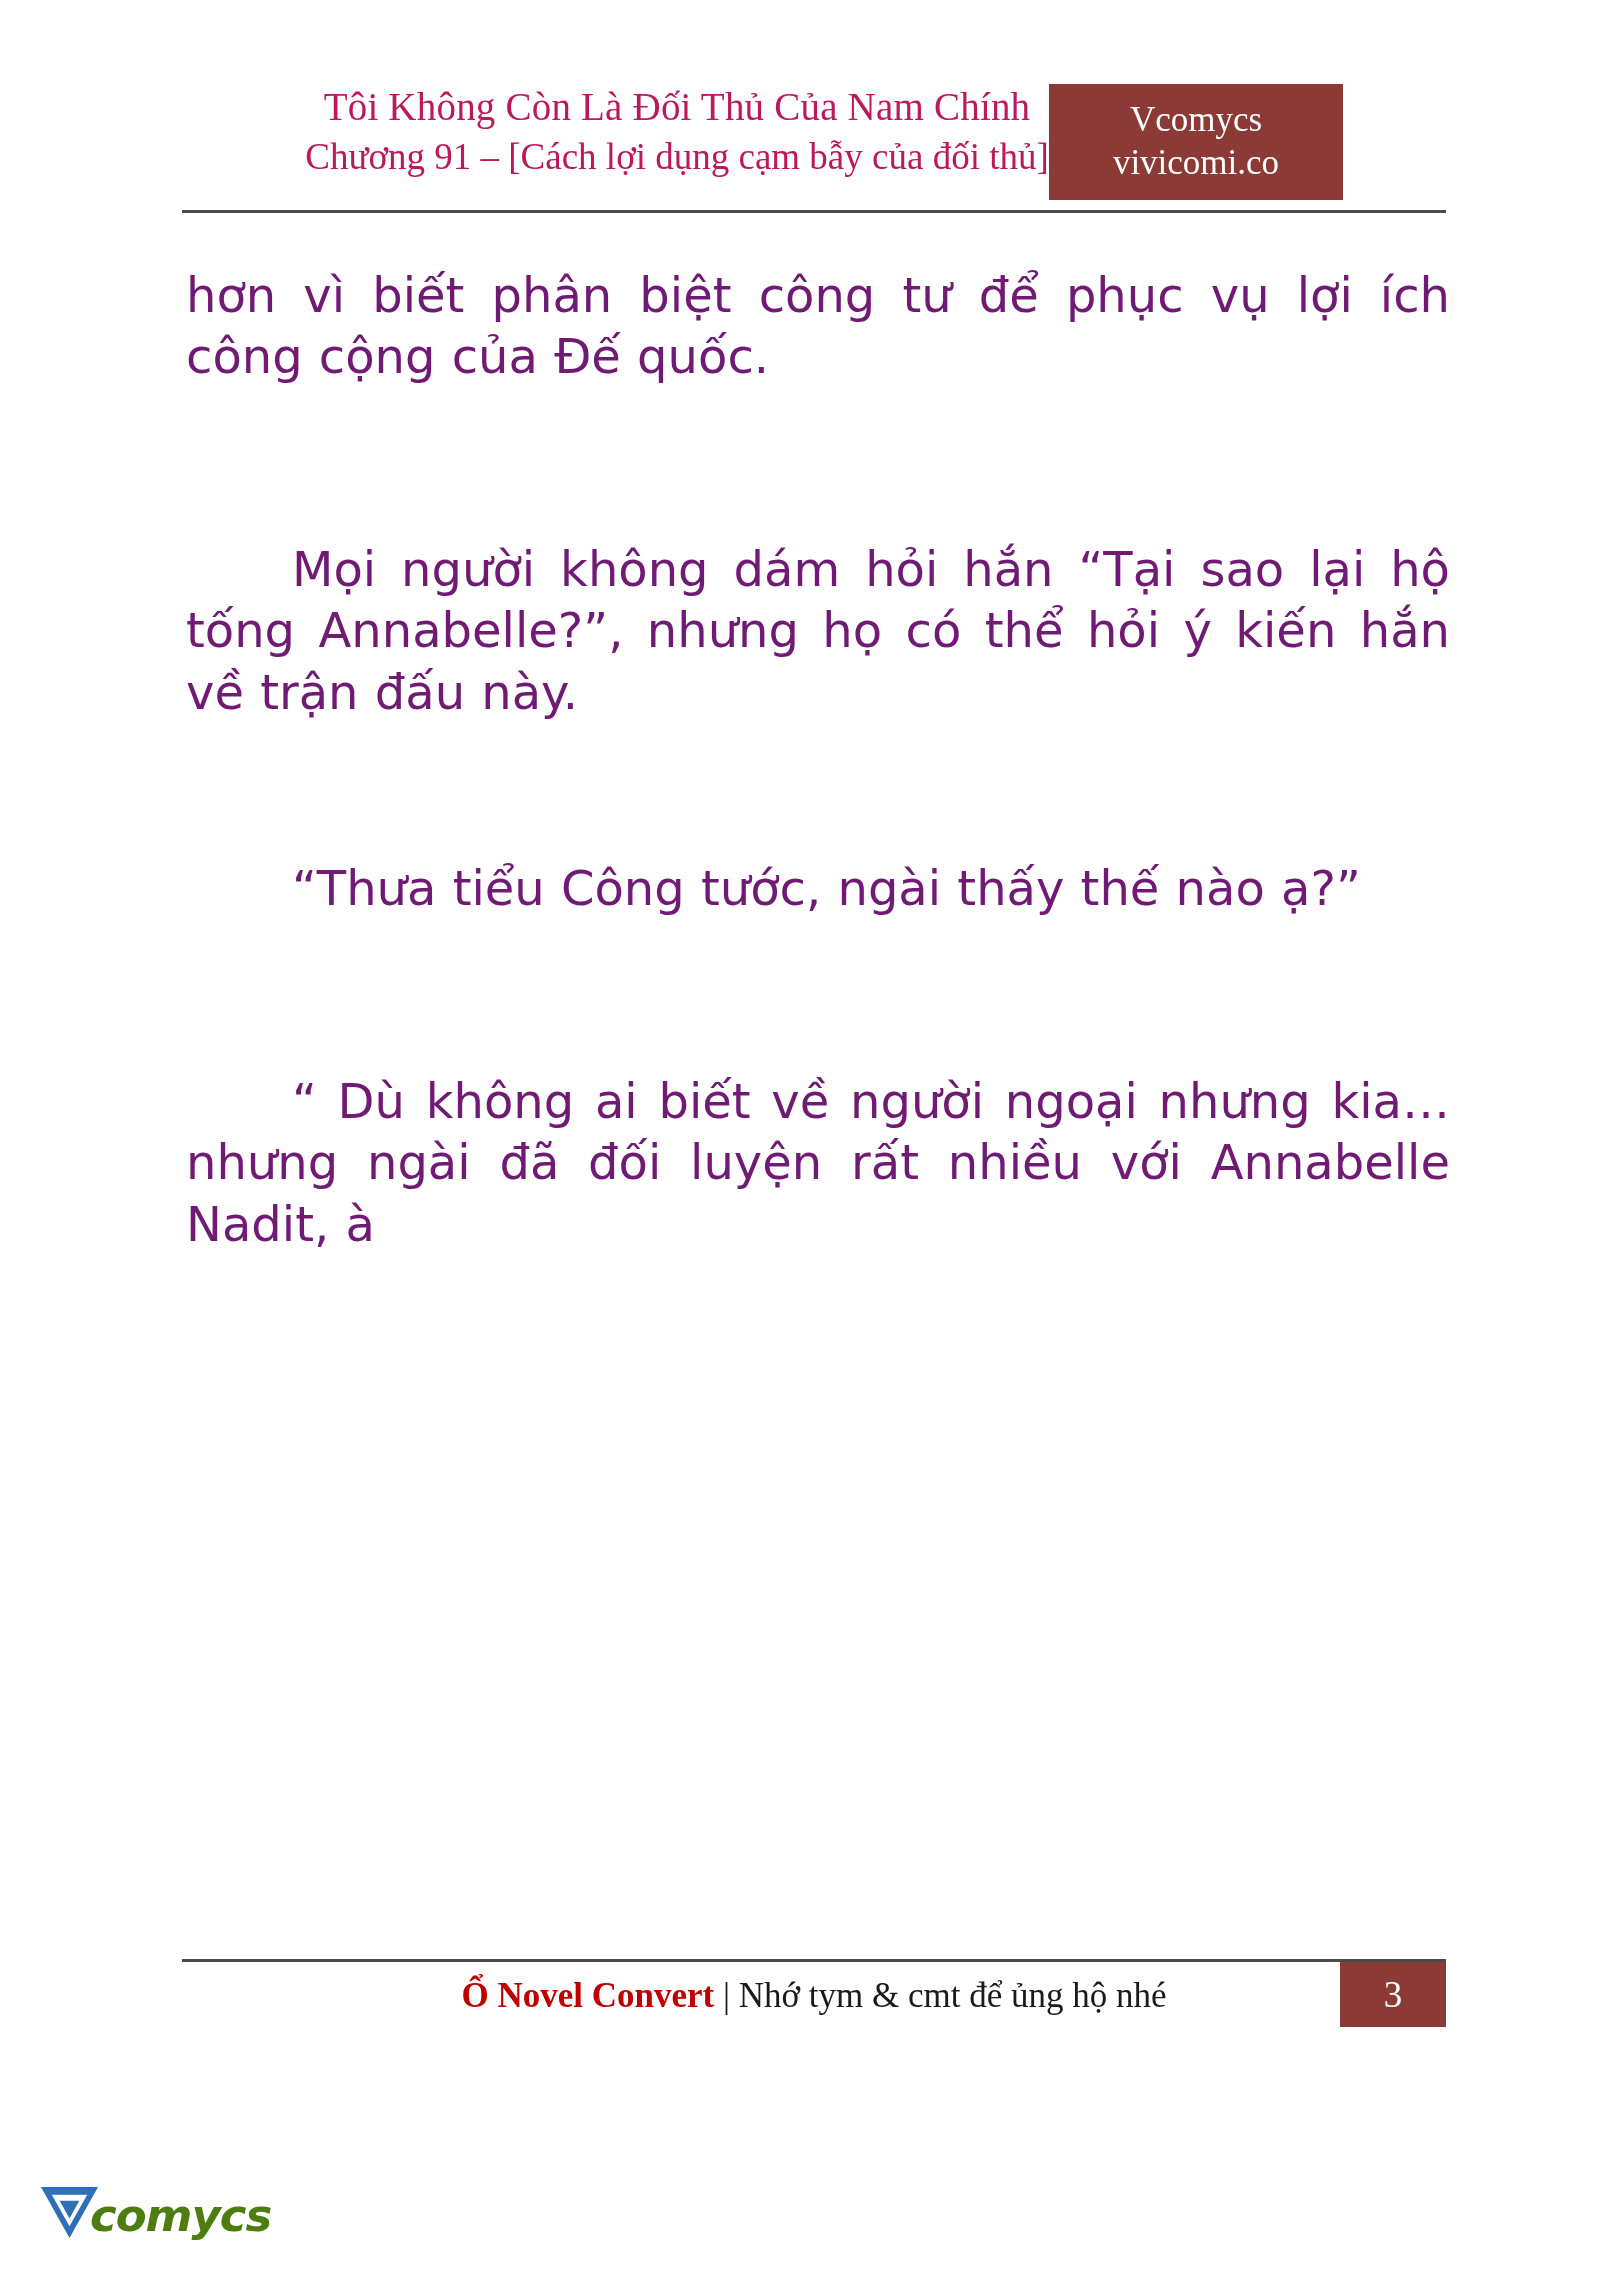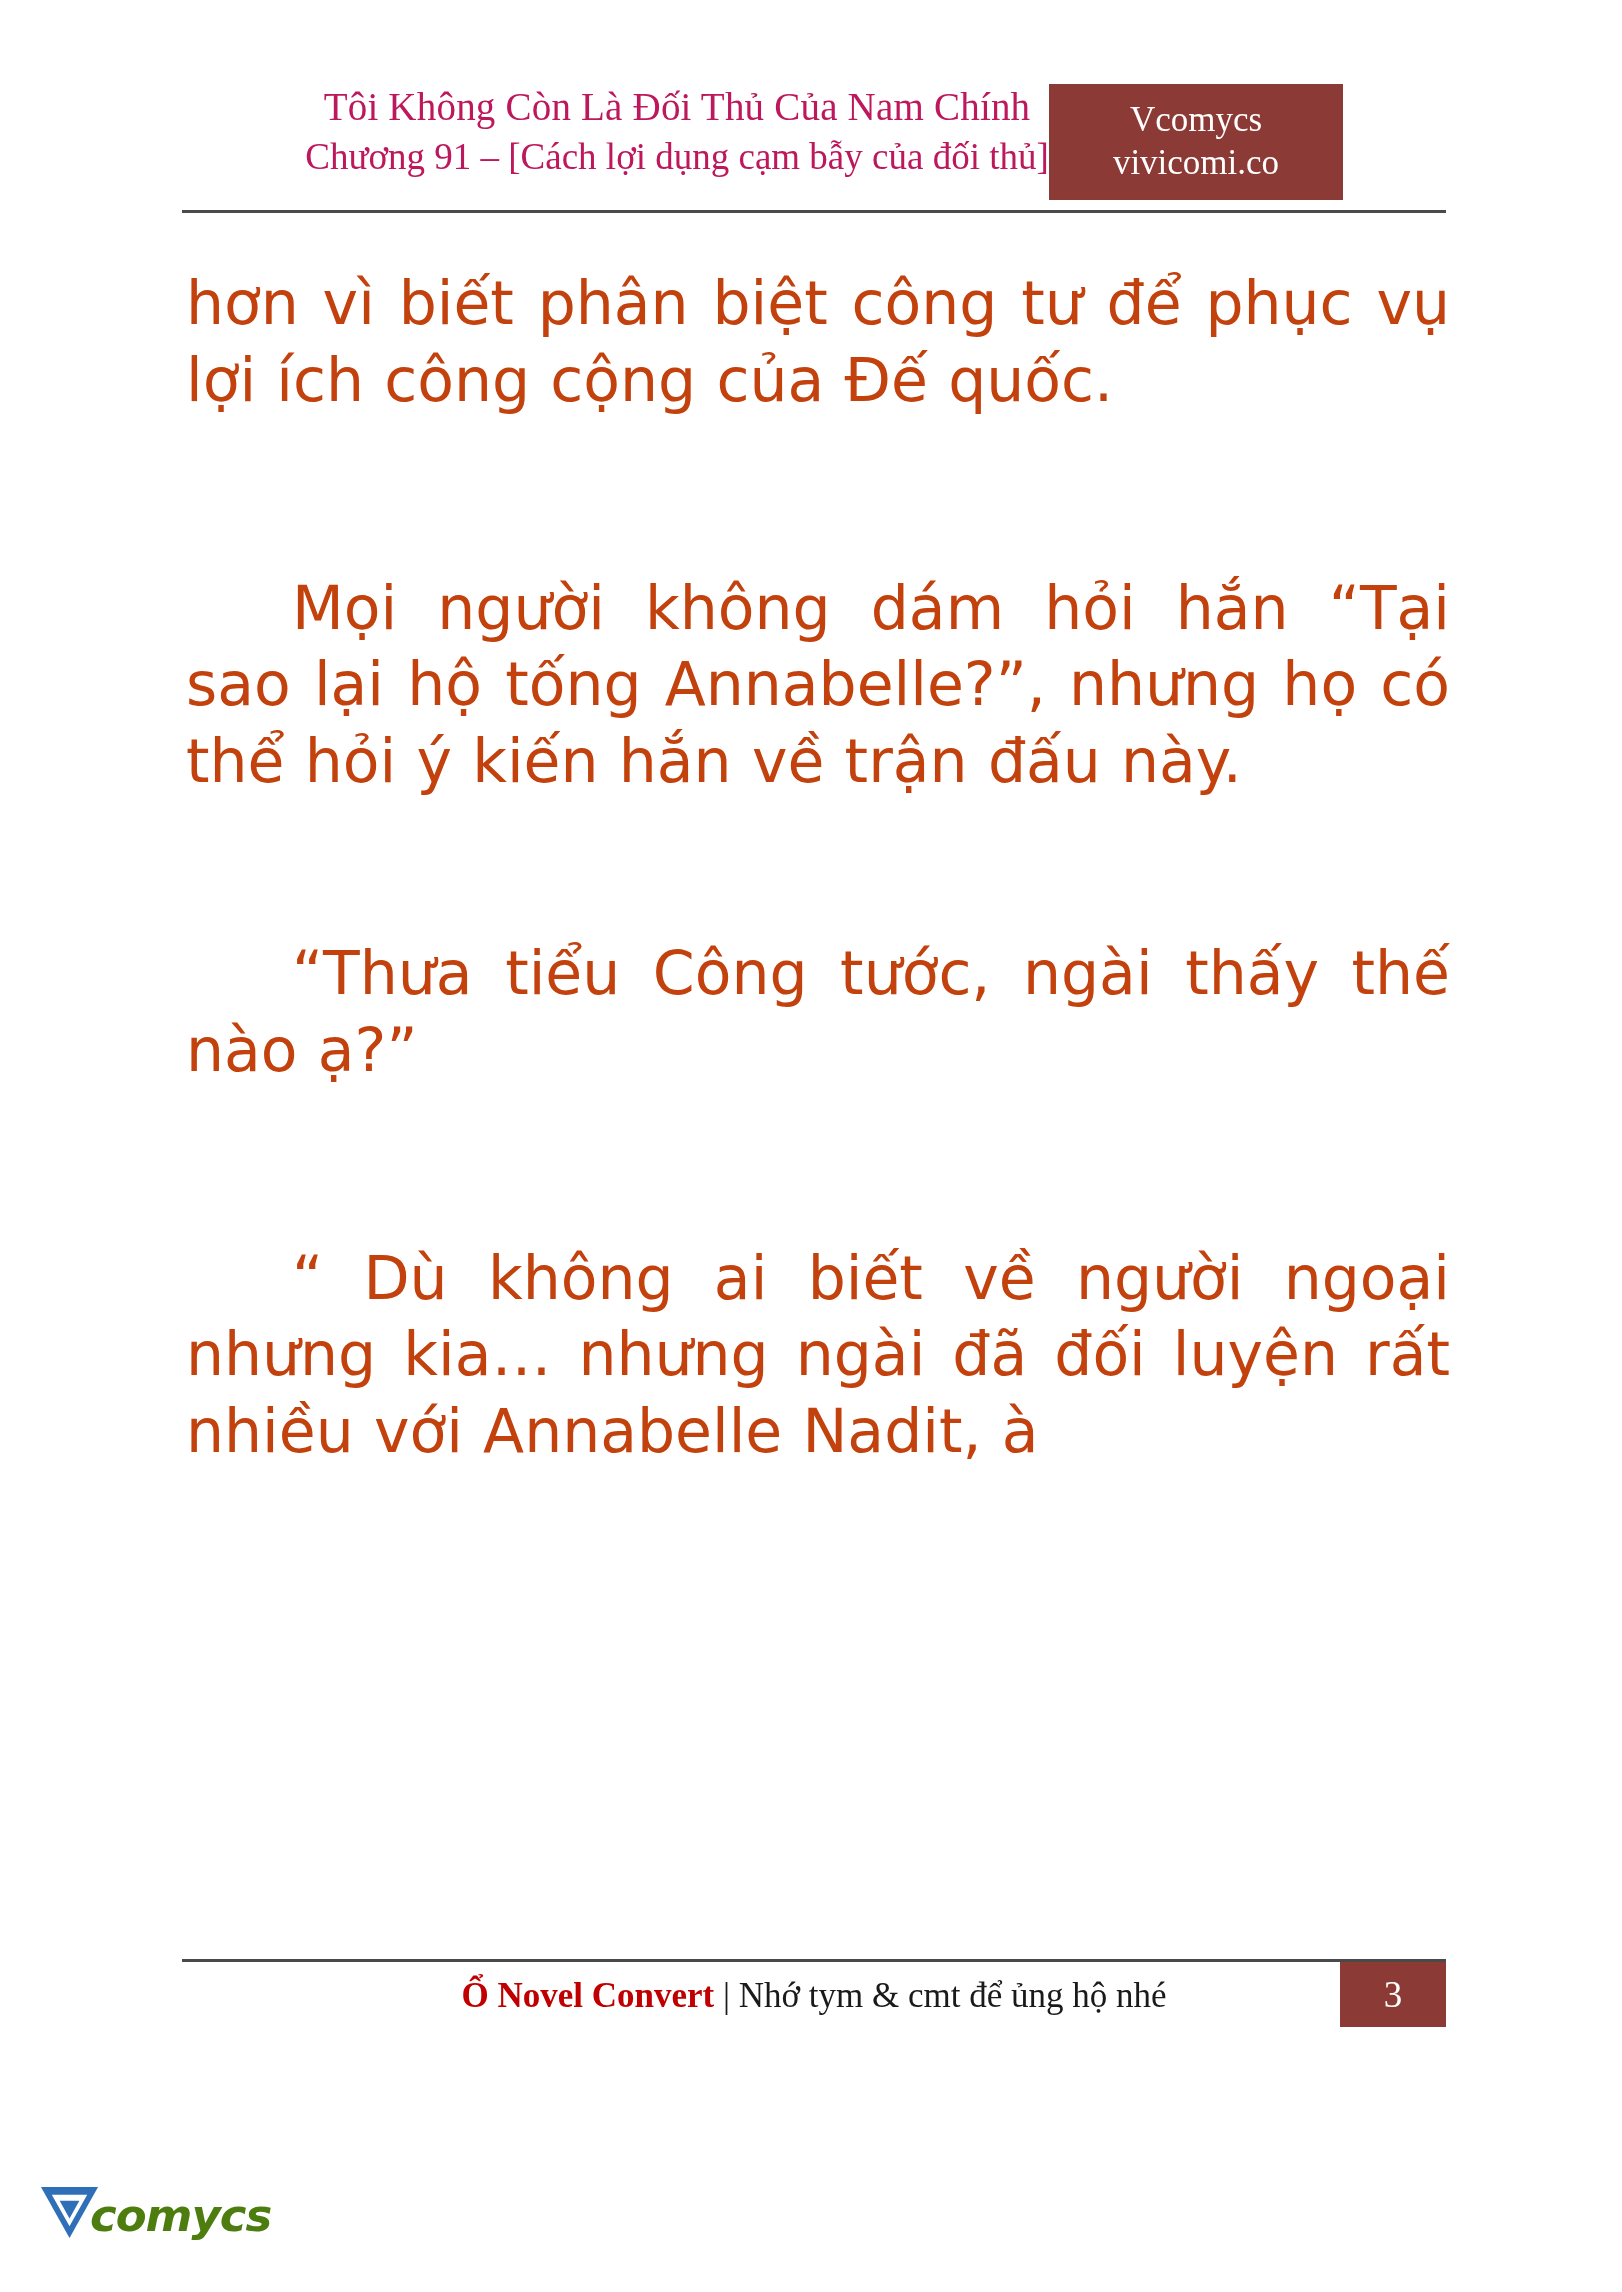--- a/index.html
+++ b/index.html
@@ -78,23 +78,23 @@
 
   
   .content {
     position: absolute;
     left: 186px;
     top: 265px;
     width: 1264px;
   }
   .para {
     font-family: "DejaVu Sans", sans-serif;
-    font-size: 60px;
+    font-size: 48px;
     line-height: 1.28;
-    color: #c2410c;
+    color: #701a75;
     text-align: justify;
     margin: 0 0 61px 0;
     word-spacing: 0.02em;
   }
   .para.last {
     text-align: justify;
   }
   .gap-lg { height: 90px; }
   .gap-md { height: 74px; }
 

